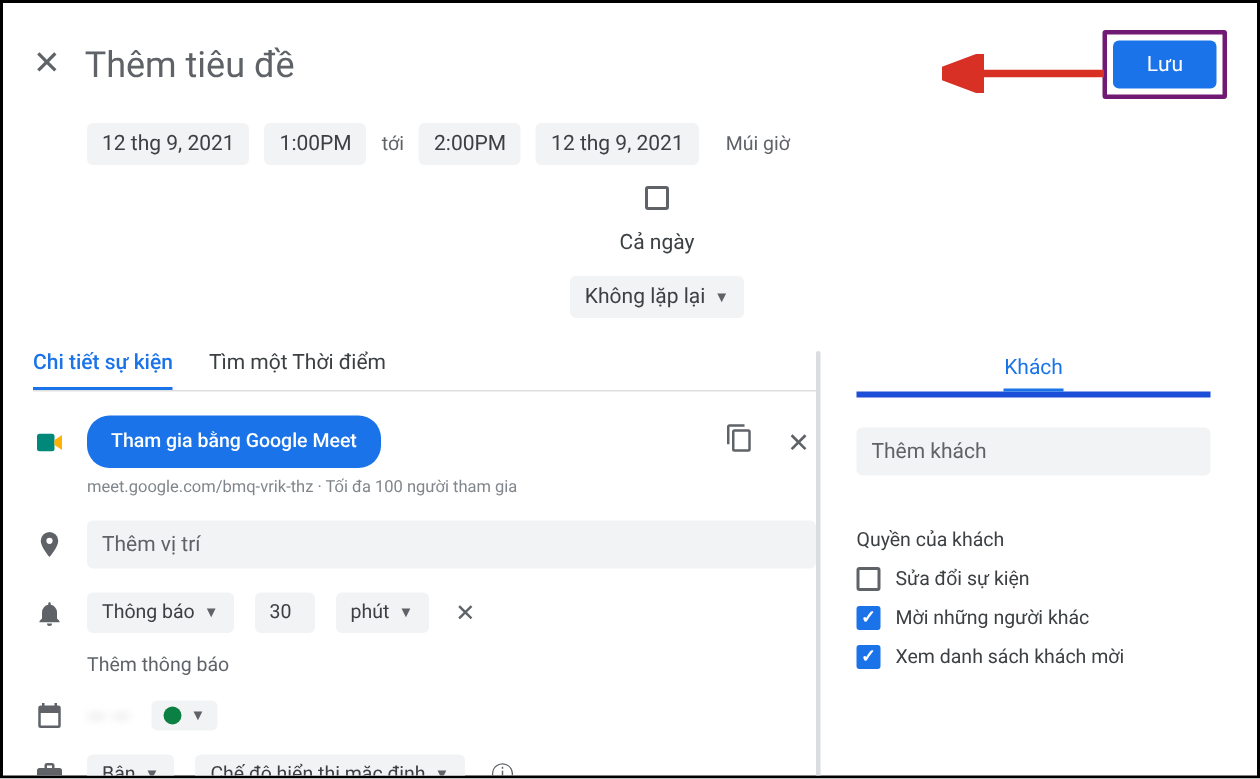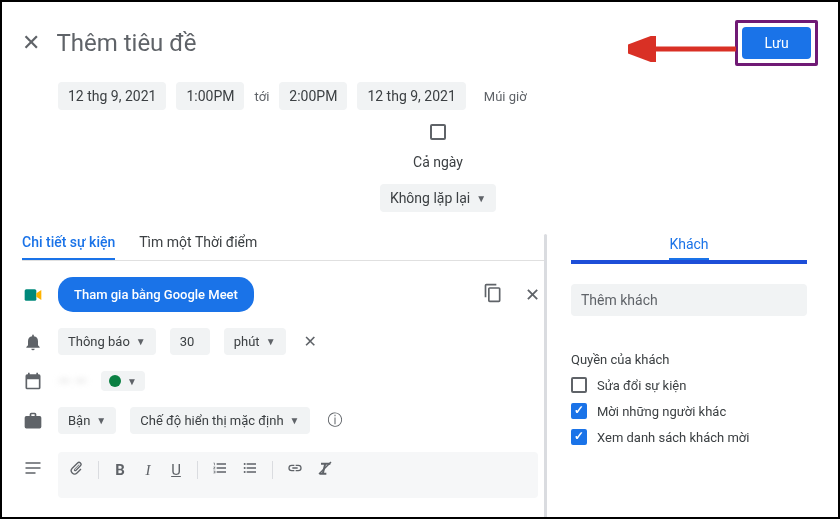--- a/index.html
+++ b/index.html
@@ -124,39 +124,49 @@
         </div>
         <button class="meet-btn">Tham gia bằng Google Meet</button>
         <div class="spacer"></div>
         <span class="icon-ghost">
           <svg class="i" viewBox="0 0 24 24">
               <path d="M16 1H4a2 2 0 0 0-2 2v14h2V3h12V1zm3 4H8a2 2 0 0 0-2 2v14a2 2 0 0 0 2 2h11a2 2 0 0 0 2-2V7a2 2 0 0 0-2-2zm0 16H8V7h11v14z"></path>
             </svg>
         </span>
         <span class="icon-ghost">✕</span>
       </div>
-
+      <div class="meet-sub">meet.google.com/bmq-vrik-thz · Tối đa 100 người tham gia</div>
+
+      <div class="line">
+        <div class="icon-cell">
+          <svg class="i" viewBox="0 0 24 24">
+              <path d="M12 2a7 7 0 0 0-7 7c0 5.25 7 13 7 13s7-7.75 7-13a7 7 0 0 0-7-7zm0 9.5A2.5 2.5 0 1 1 14.5 9 2.5 2.5 0 0 1 12 11.5z"></path>
+            </svg>
+        </div>
+        <div class="field">Thêm vị trí</div>
+      </div>
 
       <div class="line">
         <div class="icon-cell">
           <svg class="i" viewBox="0 0 24 24">
               <path d="M12 22a2 2 0 0 0 2-2h-4a2 2 0 0 0 2 2zm6-6V11a6 6 0 0 0-5-5.91V4a1 1 0 0 0-2 0v1.09A6 6 0 0 0 6 11v5l-2 2v1h16v-1z"></path>
             </svg>
         </div>
         <span class="mini">
           <span>Thông báo</span>
             <span class="caret">▼</span>
         </span>
         <span class="mini" style="min-width:40px">30</span>
         <span class="mini">
           <span>phút</span>
             <span class="caret">▼</span>
         </span>
         <span class="x-sm">✕</span>
       </div>
+      <div class="muted">Thêm thông báo</div>
 
       <div class="line">
         <div class="icon-cell">
           <svg class="i" viewBox="0 0 24 24">
               <path d="M19 4h-1V2h-2v2H8V2H6v2H5a2 2 0 0 0-2 2v14a2 2 0 0 0 2 2h14a2 2 0 0 0 2-2V6a2 2 0 0 0-2-2zm0 16H5V10h14z"></path>
             </svg>
         </div>
         <span class="blur">— —</span>
         <span class="mini" style="padding:4px 8px">
           <span class="dot"></span>

